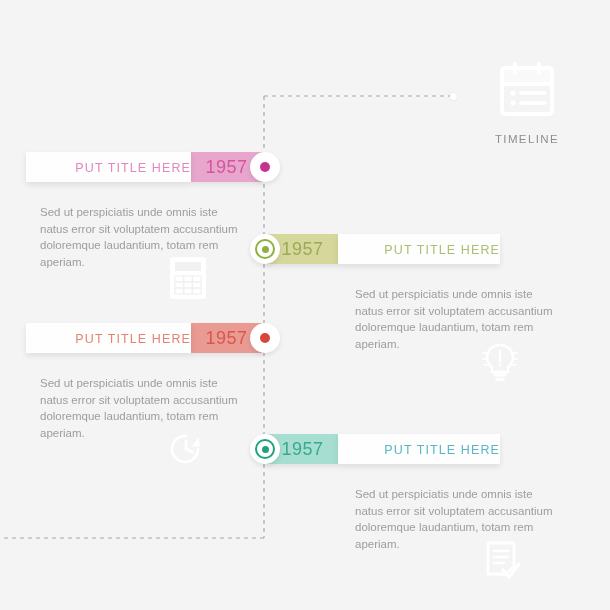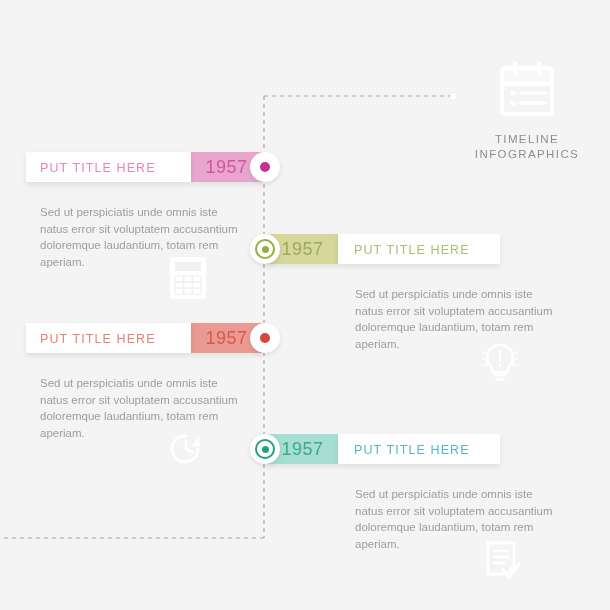--- a/index.html
+++ b/index.html
@@ -28,21 +28,21 @@
 
   
   .entry{position:absolute;}
 
   .bar{position:relative;height:30px;display:flex;align-items:stretch;}
   .bar.left{justify-content:flex-start;}
 
   .panel{
     background:#fefefe;height:30px;line-height:30px;
     box-shadow:0 3px 6px rgba(0,0,0,.09);
-    position:relative;z-index:2;
+    position:relative;z-index:2;text-align:right;
   }
   .panel-title{
     font-size:12.5px;letter-spacing:1.1px;white-space:nowrap;
   }
   .entry.left .panel{width:165px;padding-left:14px;box-sizing:border-box;}
   .entry.right .panel{width:162px;padding-left:16px;box-sizing:border-box;}
 
   .yearblock{
     height:30px;line-height:30px;width:71px;text-align:center;
     font-size:18px;letter-spacing:.5px;position:relative;z-index:1;
@@ -97,21 +97,20 @@
       <line x1="4" y1="22" x2="54" y2="22" stroke="#ffffff" stroke-width="4"></line>
       <line x1="17" y1="0" x2="17" y2="11" stroke="#ffffff" stroke-width="4" stroke-linecap="round"></line>
       <line x1="41" y1="0" x2="41" y2="11" stroke="#ffffff" stroke-width="4" stroke-linecap="round"></line>
       <circle cx="15" cy="31" r="2.6" fill="#ffffff"></circle>
       <circle cx="15" cy="41" r="2.6" fill="#ffffff"></circle>
       <line x1="23" y1="31" x2="47" y2="31" stroke="#ffffff" stroke-width="3.6" stroke-linecap="round"></line>
       <line x1="23" y1="41" x2="47" y2="41" stroke="#ffffff" stroke-width="3.6" stroke-linecap="round"></line>
     </svg>
     <div class="header-title">
       <div>TIMELINE</div>
-      <div>INFOGRAPHICS</div>
     </div>
   </div>
 
   <div class="entry left" style="left:0;top:152px;width:300px;">
     <div class="bar left" style="position:absolute;left:26px;top:0;">
       <div class="panel">
         <span class="panel-title" style="color:#e287bd;">PUT TITLE HERE</span>
       </div>
       <div class="yearblock" style="background:#e8a6cd;color:#d4559f;">1957</div>
     </div>

